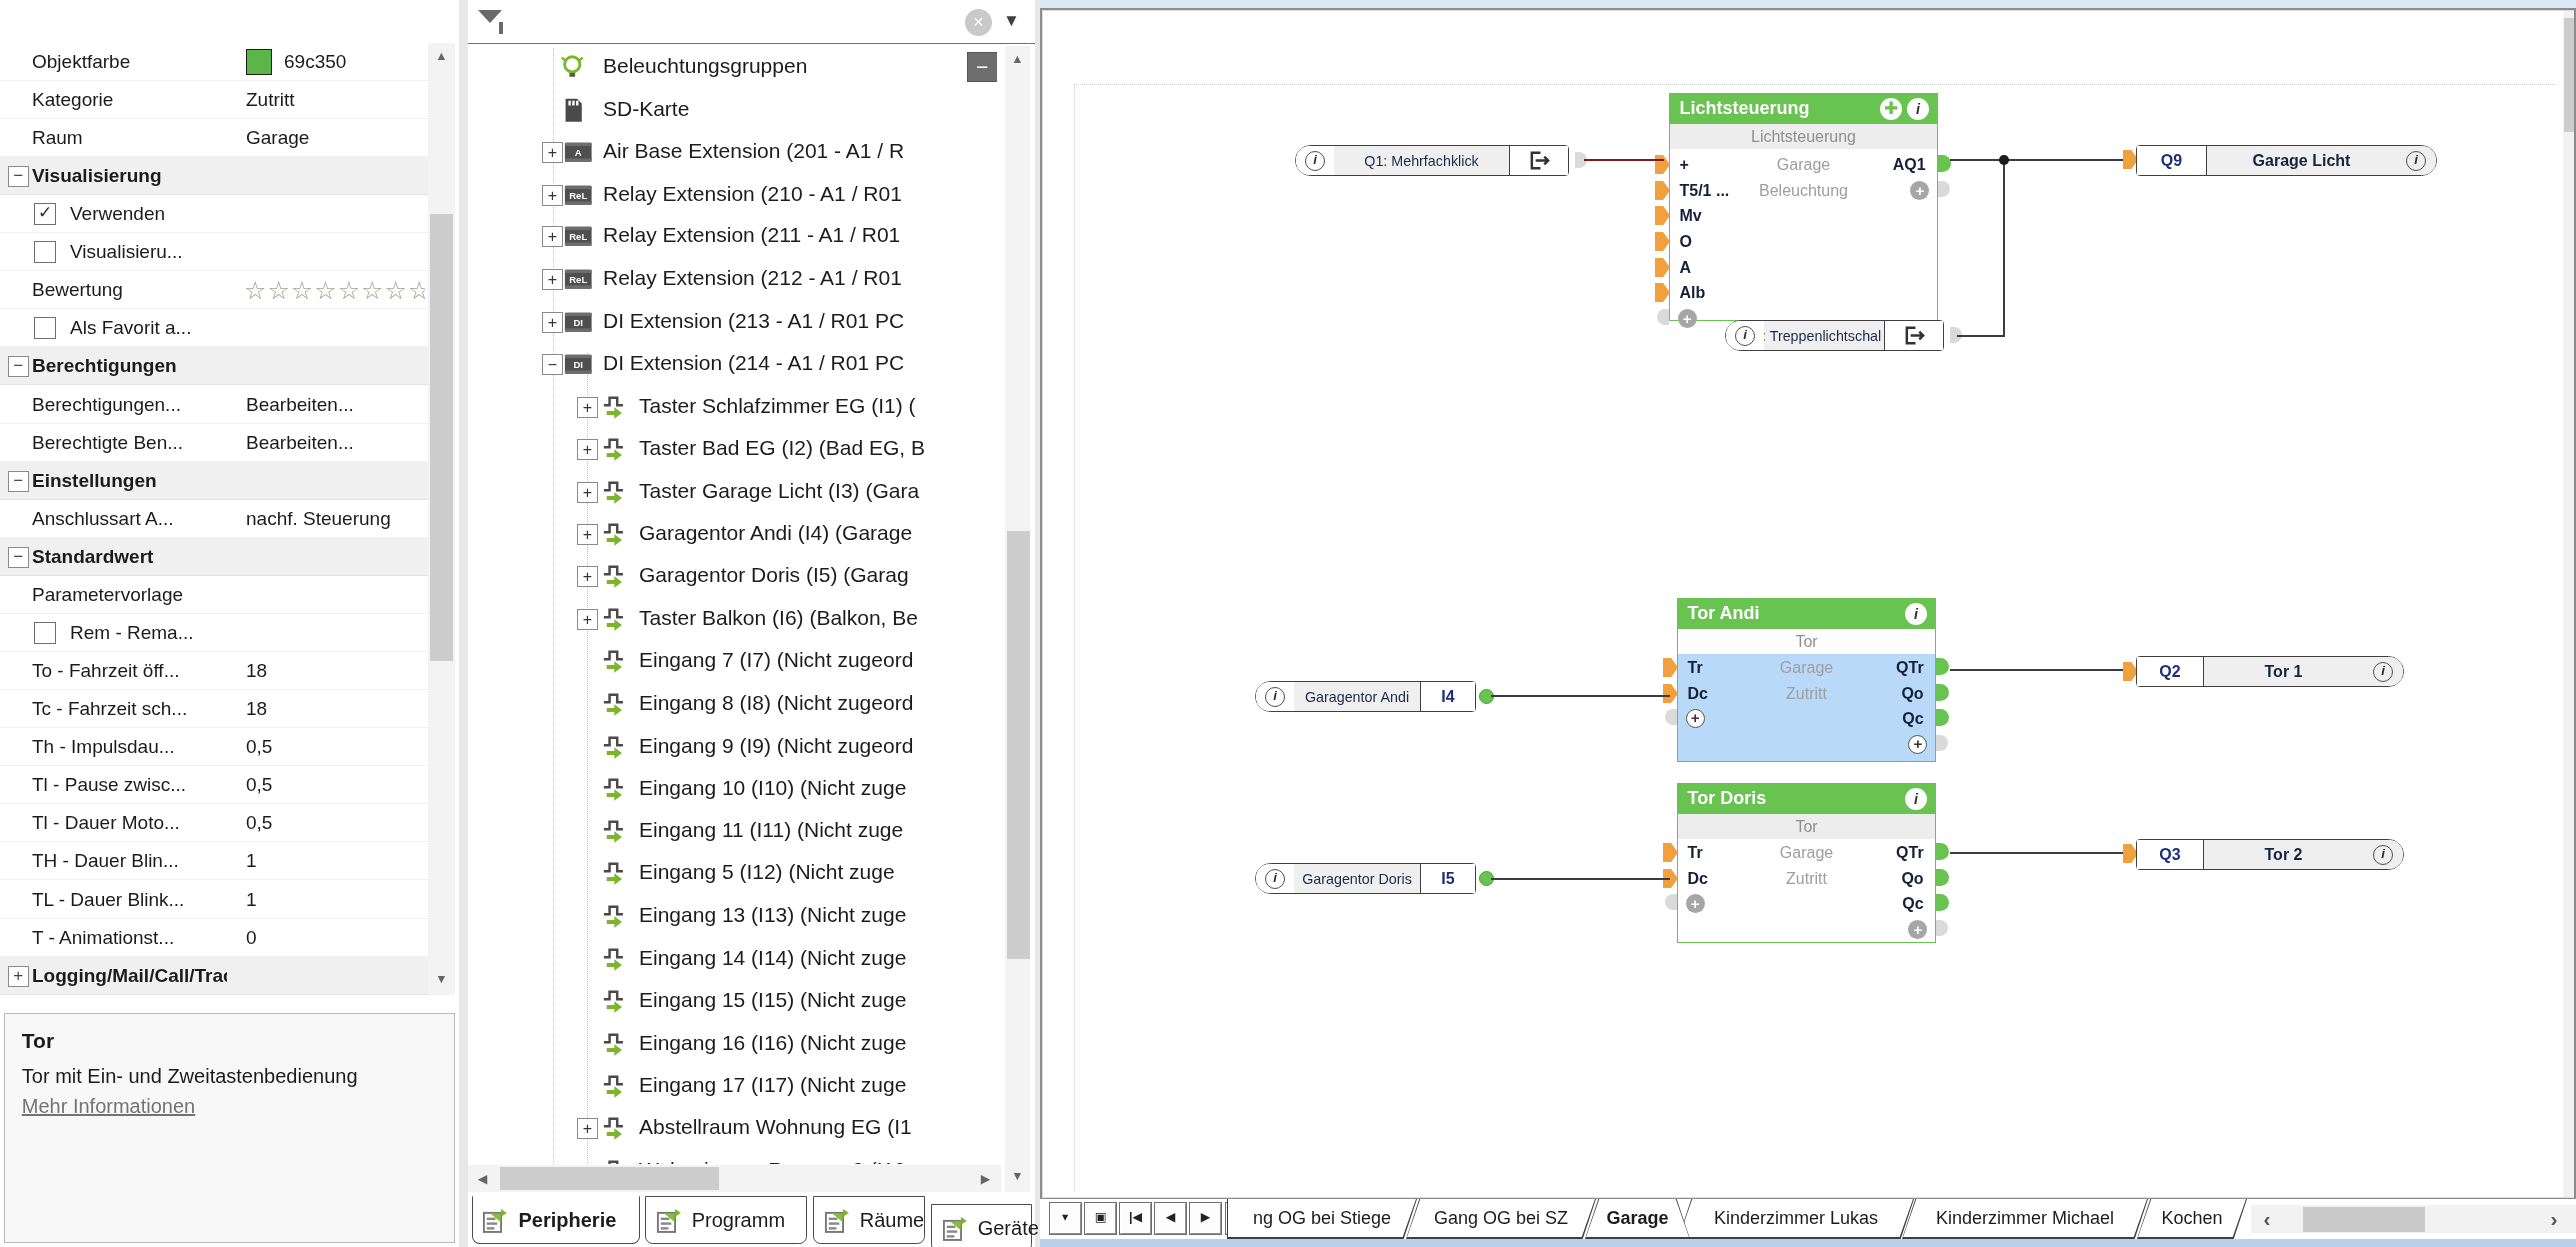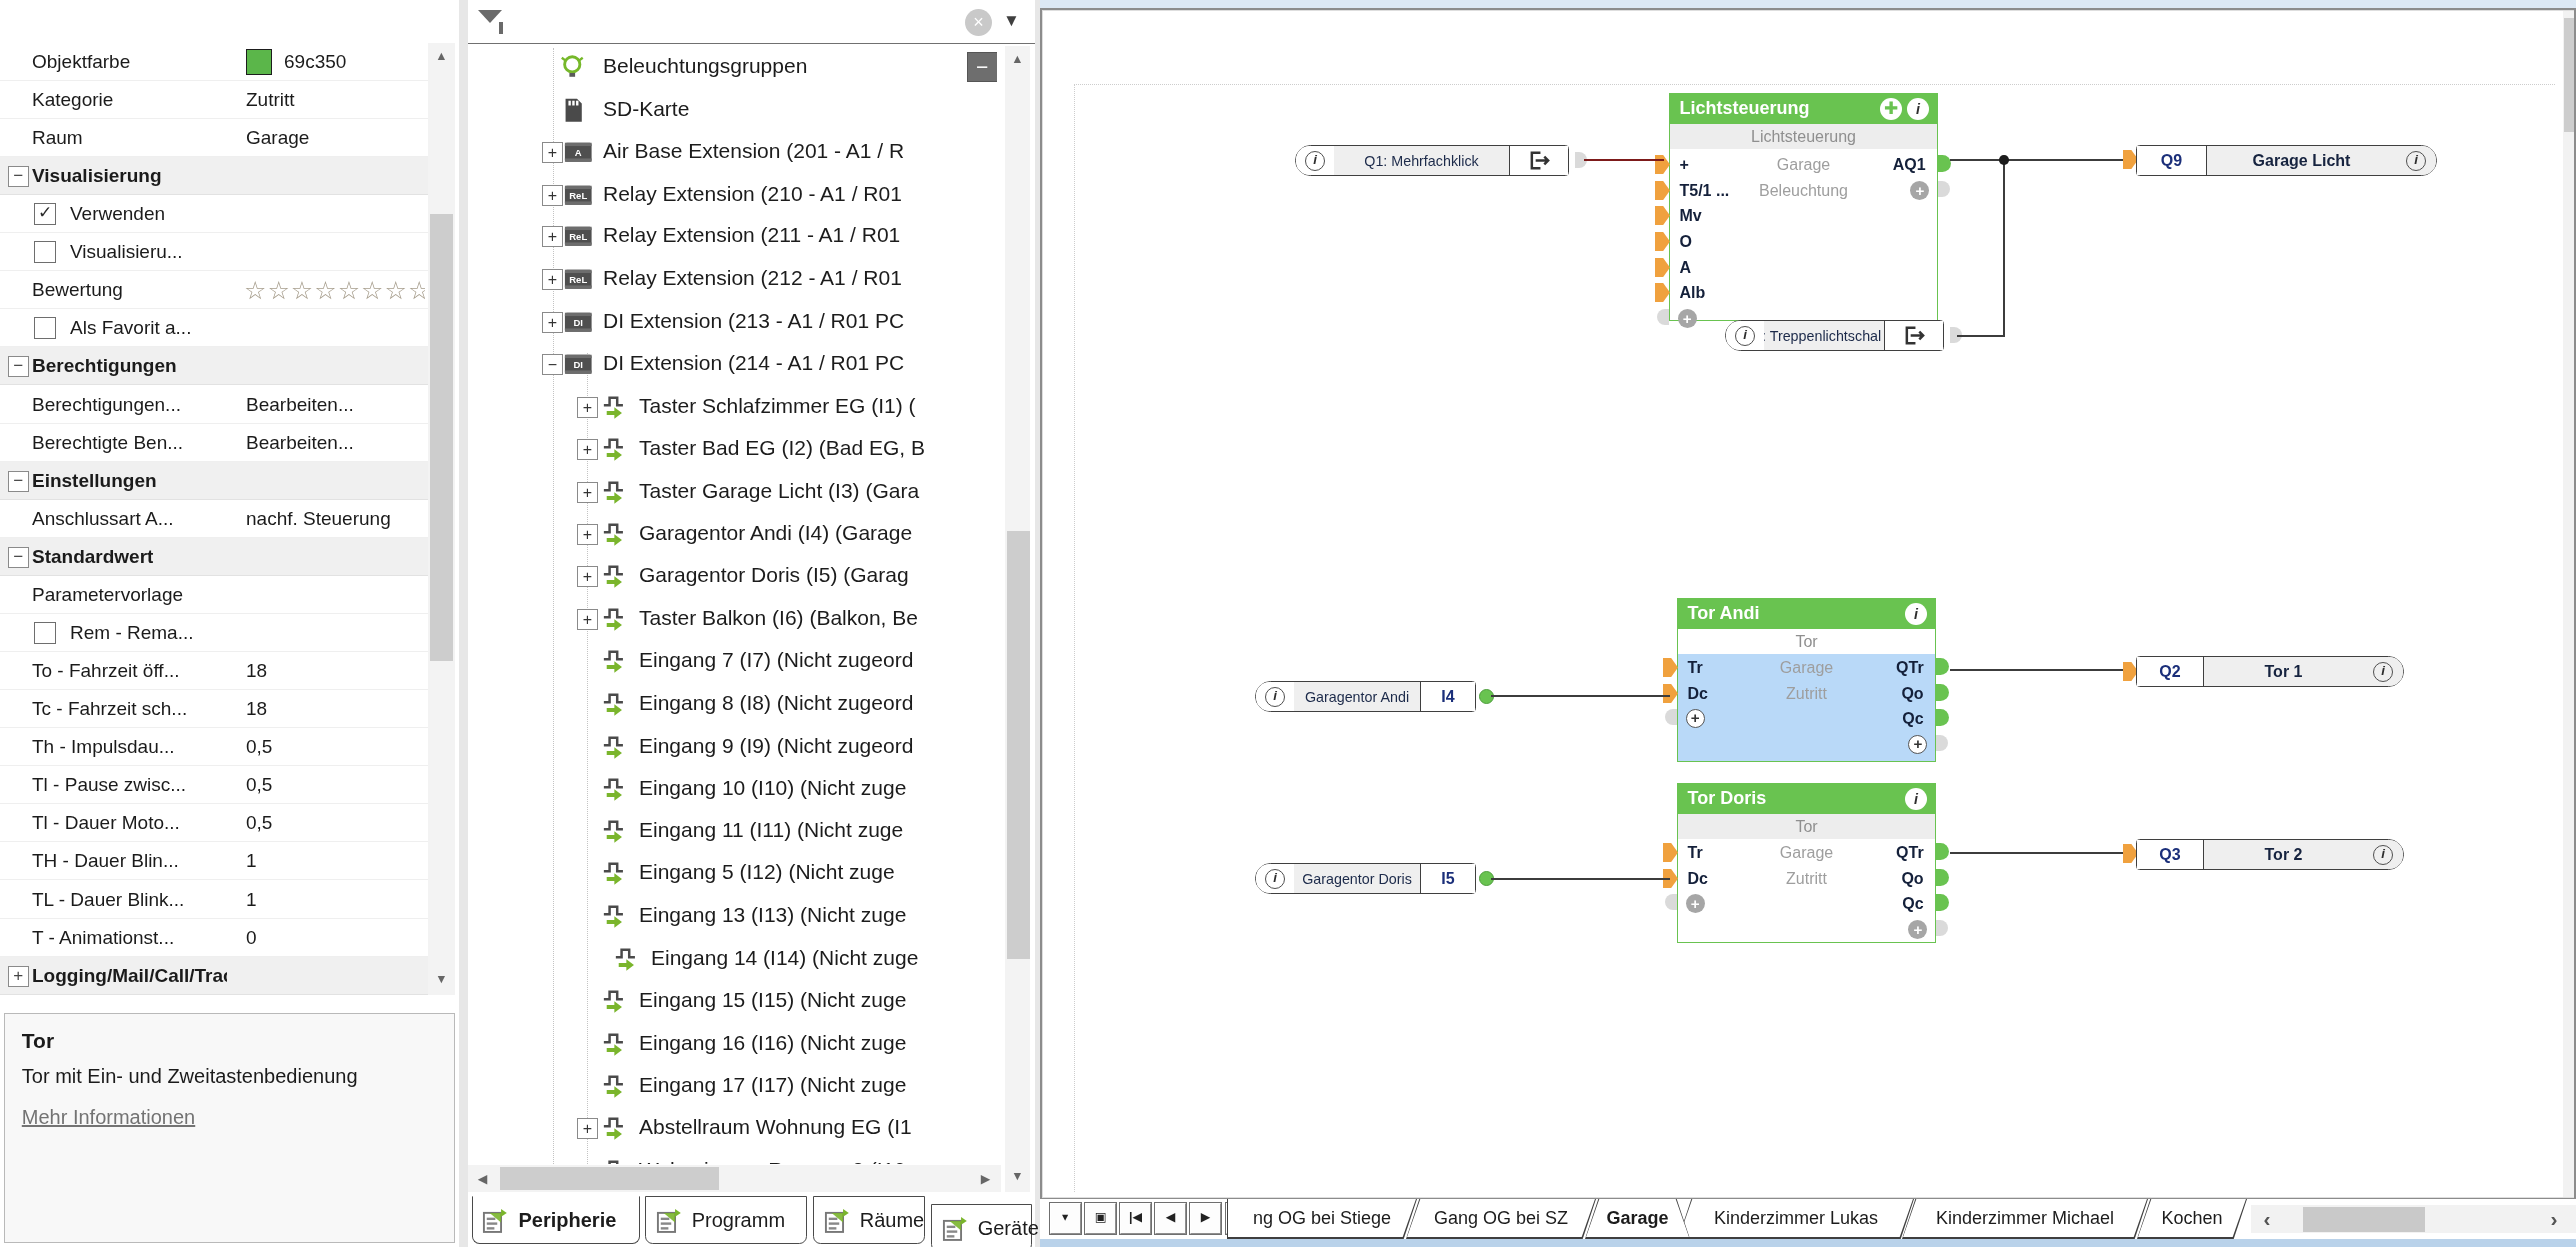--- a/index.html
+++ b/index.html
@@ -23,21 +23,21 @@
           font-weight:normal;font-size:17px;line-height:18px;text-align:center;color:#444;}
   .cbx{position:absolute;left:34px;top:7.6px;width:22px;height:22px;background:#fff;border:1.9px solid #6e6e6e;
        font-size:17px;line-height:18px;text-align:center;color:#2b2b2b;}
   .swatch{position:absolute;left:246px;top:5.7px;width:26px;height:26px;background:#5bb64a;border:1.9px solid #1d1d1d;}
   .stars{position:absolute;left:244px;top:4.8px;width:181px;overflow:hidden;color:#a69d8c;font-size:25px;letter-spacing:1px;white-space:nowrap;}
   .vscroll{position:absolute;top:43px;width:27px;background:#f3f3f3;}
   .vscroll .thumb{position:absolute;left:1.9px;width:23px;background:#cdcdcd;}
   .sarrow{position:absolute;font-size:12.4px;color:#666;width:100%;text-align:center;}
   .infobox{position:absolute;left:3.8px;top:1013px;width:451px;height:230px;background:#f8f8f8;border:1px solid #b9b9b9;padding:15.2px 17px;}
   .infobox .t{font-weight:bold;font-size:21px;margin-bottom:11.4px;}
-  .infobox .d{font-size:20px;margin-bottom:18px;}
+  .infobox .d{font-size:20px;margin-bottom:7px;}
   .infobox .l{font-size:20px;color:#737373;text-decoration:underline;}
 
   
   .treep{position:absolute;left:468px;top:0;width:567px;height:1247px;background:#fff;}
   .filter{position:absolute;left:0;top:1.9px;width:567px;height:42px;background:#fff;border-bottom:1.9px solid #707070;}
   .funnel-tri{position:absolute;left:9.5px;top:8.6px;width:0;height:0;border-left:12.4px solid transparent;
               border-right:12.4px solid transparent;border-top:13.3px solid #6a6a6a;}
   .funnel-stem{position:absolute;left:30.5px;top:20px;width:4.8px;height:12.4px;background:#6a6a6a;}
   .fclear{position:absolute;left:497px;top:6.7px;width:27px;height:27px;border-radius:50%;background:#c9c9c9;
           color:#fff;font-size:18px;line-height:27px;text-align:center;}
@@ -421,21 +421,21 @@
             </svg></span>
           <span class="tlabel" style="left: 171px;">Eingang 5 (I12) (Nicht zuge</span>
         </div>
         <div class="trow" style="left: 0px; top: 849px; width: 529px;">
           <span class="ticon" style="left: 133px;"><svg viewBox="0 0 32 32" width="30.5" height="30.5">
               <path d="M3 14 h6 v-8 h8 v8 h6" fill="none" stroke="#4a4a4a" stroke-width="2.6"></path>
               <path d="M6 20 h8 v-4 l8 6 -8 6 v-4 h-8 z" fill="#7ab52c"></path>
             </svg></span>
           <span class="tlabel" style="left: 171px;">Eingang 13 (I13) (Nicht zuge</span>
         </div>
-        <div class="trow" style="left: 12px; top: 892px; width: 529px;">
+        <div class="trow" style="left: 0px; top: 892px; width: 529px;">
           <span class="ticon" style="left: 133px;"><svg viewBox="0 0 32 32" width="30.5" height="30.5">
               <path d="M3 14 h6 v-8 h8 v8 h6" fill="none" stroke="#4a4a4a" stroke-width="2.6"></path>
               <path d="M6 20 h8 v-4 l8 6 -8 6 v-4 h-8 z" fill="#7ab52c"></path>
             </svg></span>
           <span class="tlabel" style="left: 171px;">Eingang 14 (I14) (Nicht zuge</span>
         </div>
         <div class="trow" style="left: 0px; top: 934px; width: 529px;">
           <span class="ticon" style="left: 133px;"><svg viewBox="0 0 32 32" width="30.5" height="30.5">
               <path d="M3 14 h6 v-8 h8 v8 h6" fill="none" stroke="#4a4a4a" stroke-width="2.6"></path>
               <path d="M6 20 h8 v-4 l8 6 -8 6 v-4 h-8 z" fill="#7ab52c"></path>

